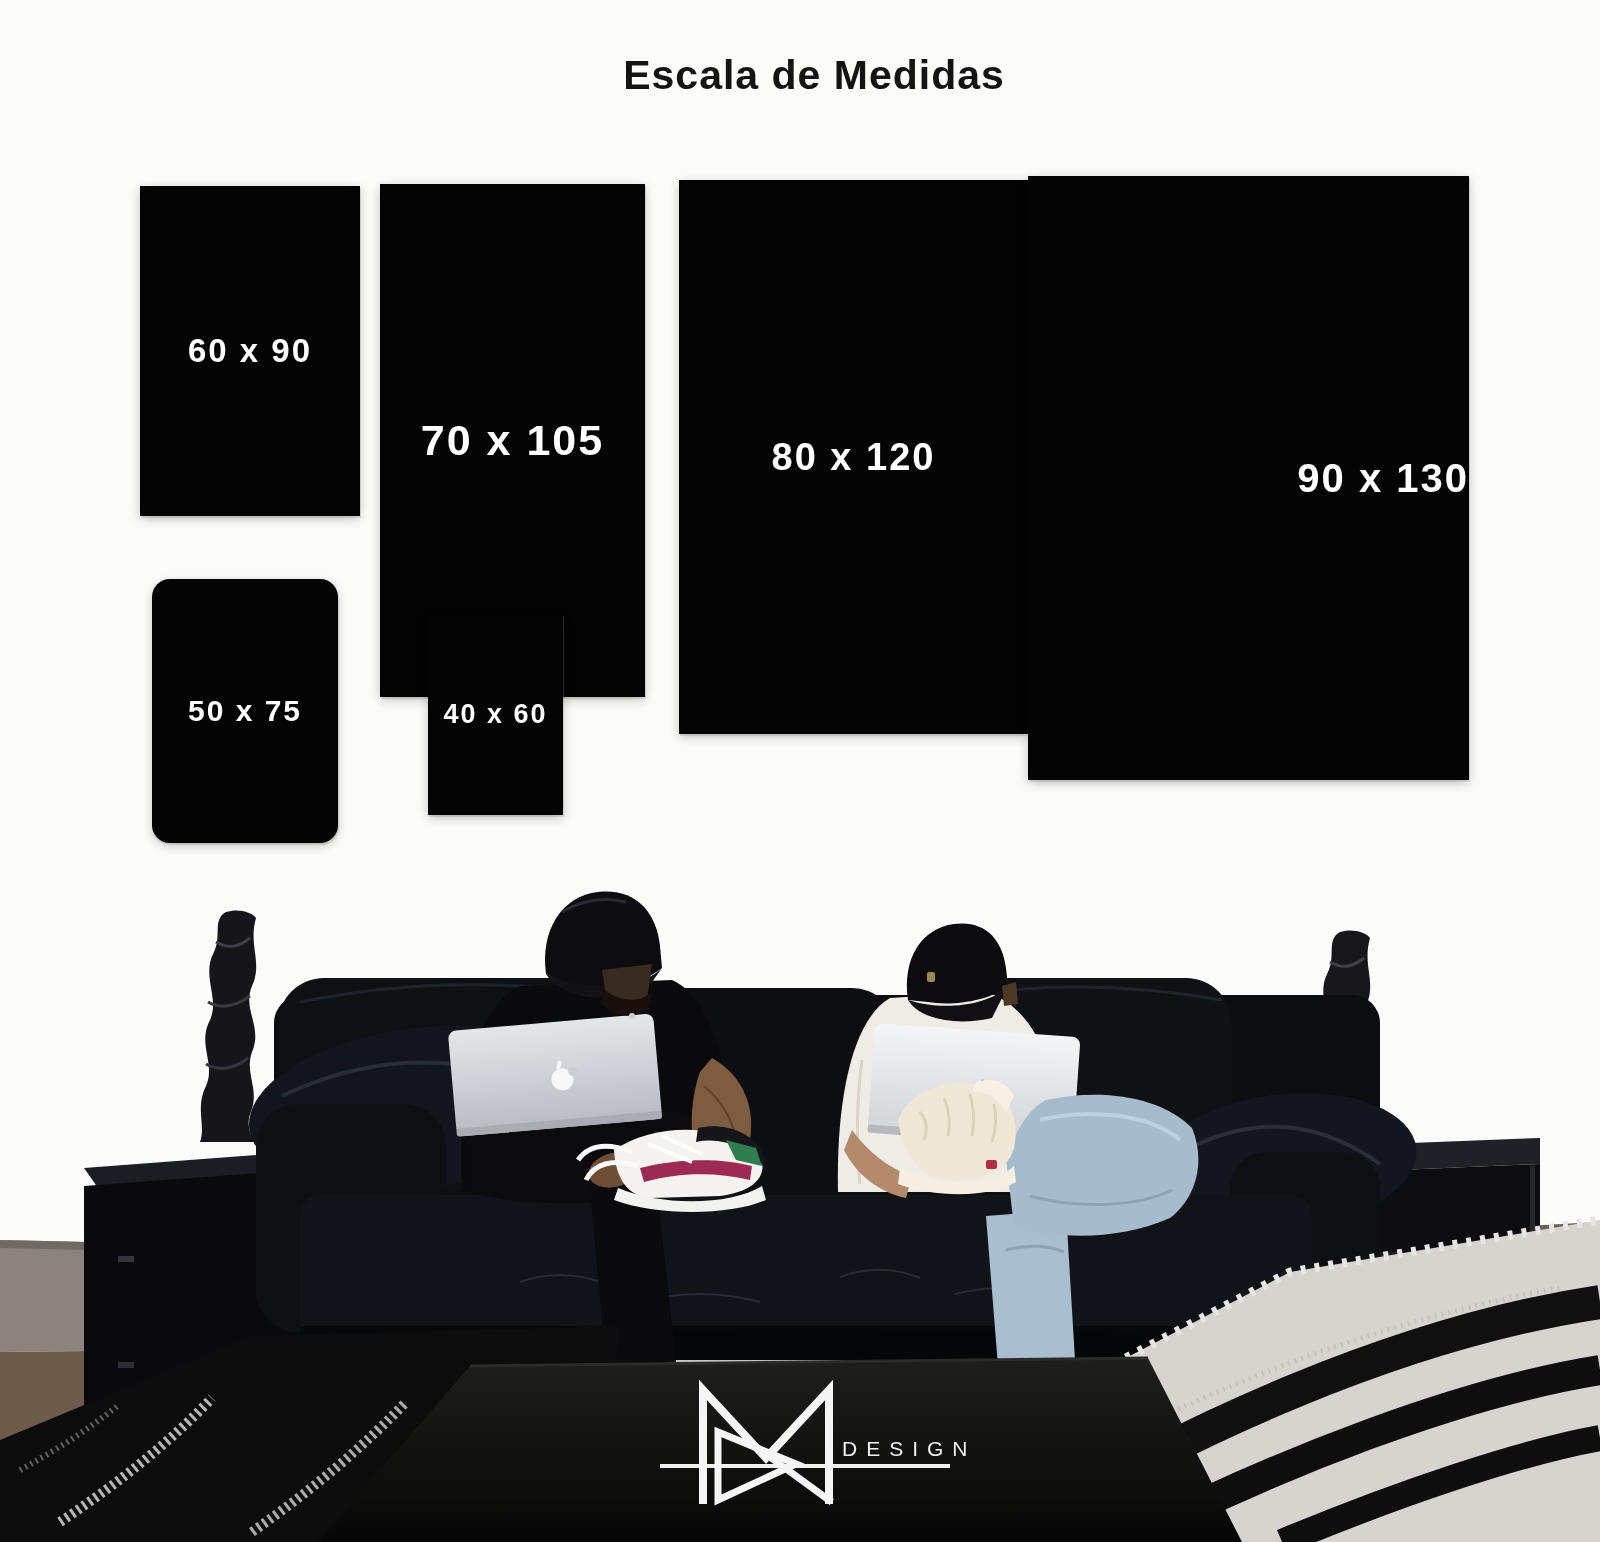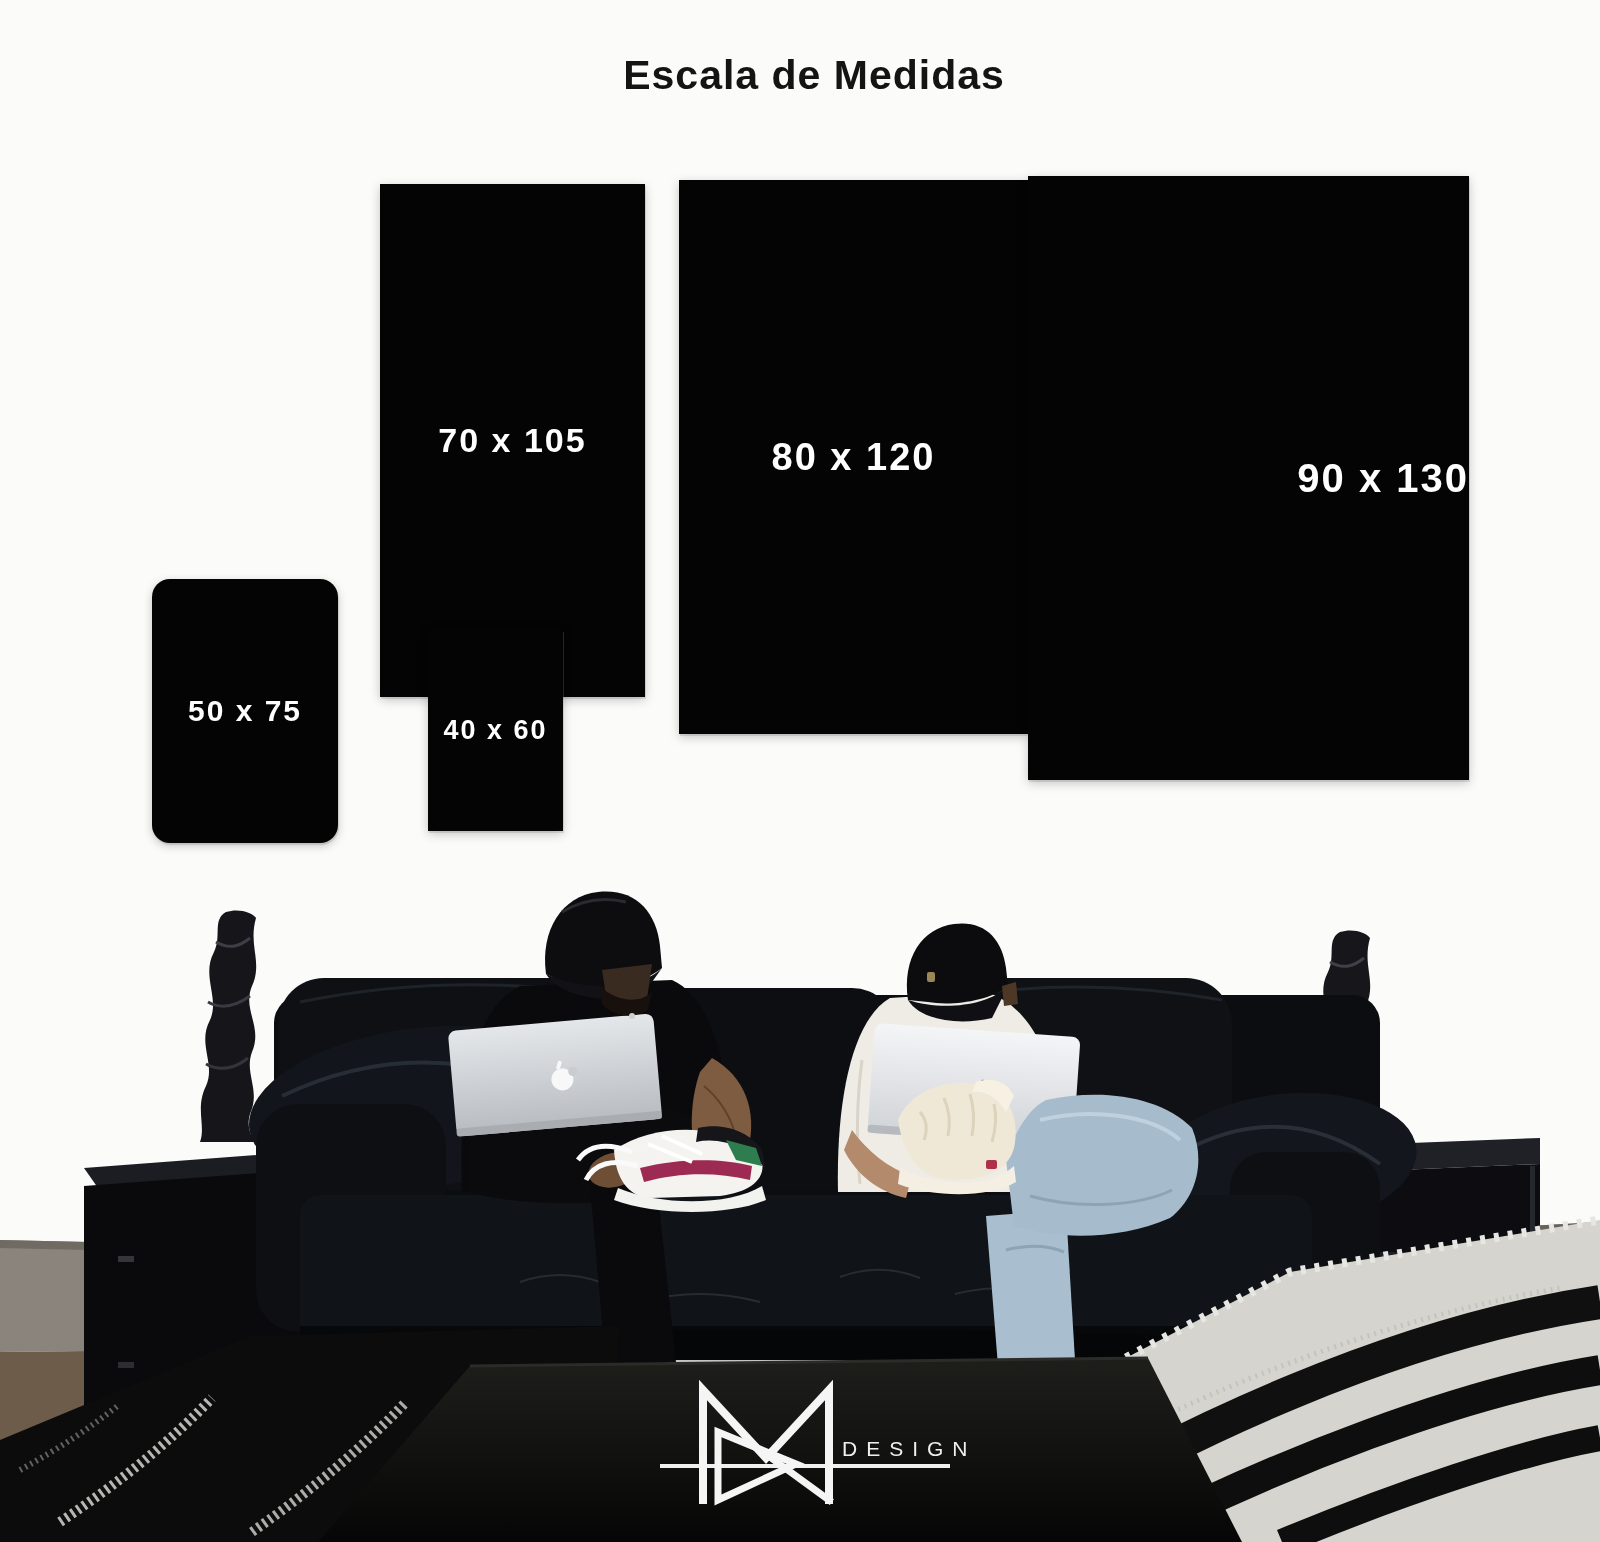--- a/index.html
+++ b/index.html
@@ -16,25 +16,25 @@
   .scene{position:absolute;top:0;left:0;z-index:0;}
   .size-panel{
     position:absolute;z-index:2;background:#040404;
     display:flex;align-items:center;justify-content:center;
     box-shadow:0 3px 10px rgba(0,0,0,.22), 1px 2px 0 rgba(150,150,150,.25);
   }
   .size-panel span{
     color:#ffffff;font-weight:700;letter-spacing:2px;white-space:nowrap;
   }
   .p-60x90 {left:140px;top:186px;width:220px;height:330px;font-size:33px;}
-  .p-70x105{left:380px;top:184px;width:265px;height:513px;font-size:34px;}
+  .p-70x105{left:380px;top:184px;width:265px;height:513px;font-size:43px;}
   .p-80x120{left:662px;top:180px;width:349px;height:554px;font-size:38px;margin-left:17px;}
   .p-90x130{left:1028px;top:176px;width:441px;height:604px;font-size:40px;justify-content:flex-end;}
   .p-50x75 {left:152px;top:579px;width:186px;height:264px;font-size:30px;border-radius:18px;}
-  .p-40x60 {left:428px;top:614px;width:135px;height:201px;font-size:27px;margin-top:16px;}
+  .p-40x60 {left:428px;top:614px;width:135px;height:201px;font-size:27px;}
   .size-panel span{font-size:inherit;}
   .brand-wordmark-text{
     font-family:"Liberation Sans","DejaVu Sans",sans-serif;
     font-size:21px;letter-spacing:9px;font-weight:400;fill:#efefef;
   }
 </style>
 </head>
 <body>
 
 <div class="canvas">
@@ -239,20 +239,23 @@
         <path d="M703,1500 L703,1390 L766,1458 L829,1390 L829,1500" stroke-width="8"></path>
         <path d="M718,1500 L718,1432 L796,1464 Z" stroke-width="7"></path>
         <path d="M752,1444 L829,1500" stroke-width="7"></path>
       </g>
       <text class="brand-wordmark-text" x="842" y="1456">DESIGN</text>
     </g>
   </svg>
 
   <h1 class="page-title">Escala de Medidas</h1>
 
+  <div class="size-panel p-60x90">
+    <span>60 x 90</span>
+  </div>
   <div class="size-panel p-70x105">
     <span>70 x 105</span>
   </div>
   <div class="size-panel p-80x120">
     <span>80 x 120</span>
   </div>
   <div class="size-panel p-90x130">
     <span>90 x 130</span>
   </div>
   <div class="size-panel p-50x75">

